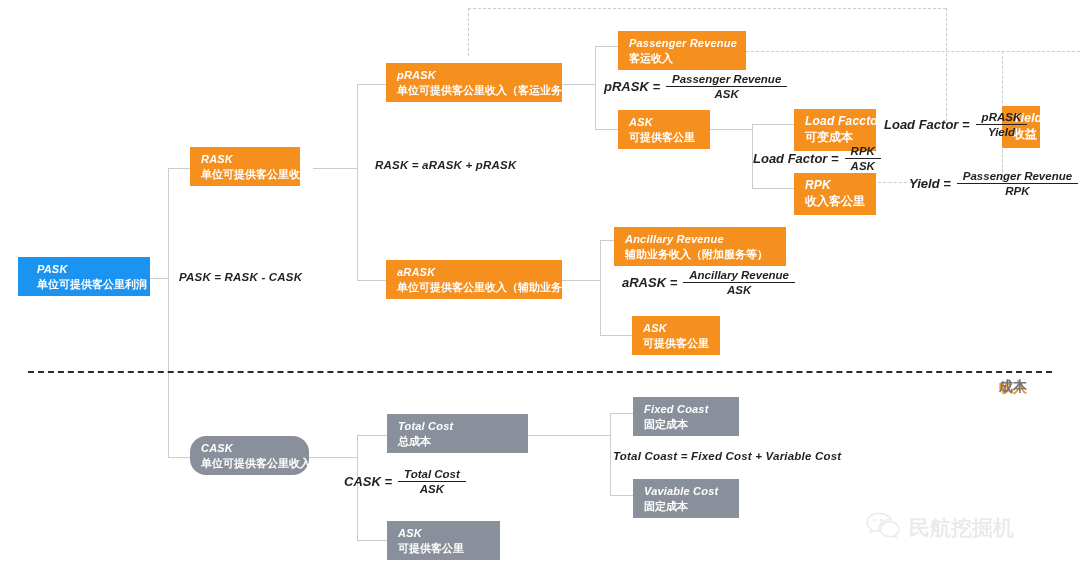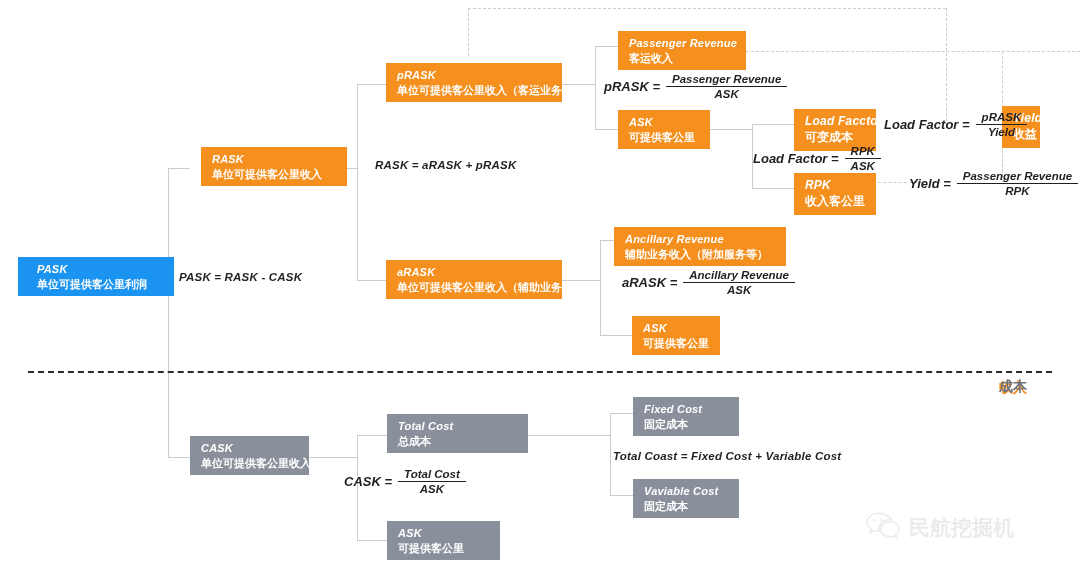--- a/index.html
+++ b/index.html
@@ -85,26 +85,26 @@
   <div class="line hline" style="left:357px;top:435px;width:30px;"></div>
   <div class="line hline" style="left:357px;top:540px;width:30px;"></div>
 
   <div class="line hline" style="left:528px;top:435px;width:82px;"></div>
   <div class="line vline" style="left:610px;top:413px;height:82px;"></div>
   <div class="line hline" style="left:610px;top:413px;width:23px;"></div>
   <div class="line hline" style="left:610px;top:495px;width:23px;"></div>
 
   <div class="divider" style="left:28px;top:371px;width:1024px;"></div>
 
-  <div class="box blue" style="left:18px;top:257px;width:156px;padding-left:19px;">
+  <div class="box blue" style="left:18px;top:257px;width:132px;padding-left:19px;">
     <span class="en">PASK</span>
     <span class="cn">单位可提供客公里利润</span>
   </div>
 
-  <div class="box orange" style="left:190px;top:147px;width:146px;margin-left:11px;">
+  <div class="box orange" style="left:190px;top:147px;width:110px;">
     <span class="en">RASK</span>
     <span class="cn">单位可提供客公里收入</span>
   </div>
 
   <div class="box orange" style="left:386px;top:63px;width:176px;">
     <span class="en">pRASK</span>
     <span class="cn">单位可提供客公里收入（客运业务）</span>
   </div>
 
   <div class="box orange" style="left:386px;top:260px;width:176px;">
@@ -140,37 +140,37 @@
   <div class="box orange small" style="left:794px;top:173px;width:82px;">
     <span class="en">RPK</span>
     <span class="cn">收入客公里</span>
   </div>
 
   <div class="box orange small" style="left:1002px;top:106px;width:38px;">
     <span class="en">Yield</span>
     <span class="cn">收益</span>
   </div>
 
-  <div class="box gray" style="left:190px;top:436px;width:119px;">
+  <div class="box gray" style="left:190px;top:436px;width:119px;border-radius:16px;">
     <span class="en">CASK</span>
     <span class="cn">单位可提供客公里收入</span>
   </div>
 
   <div class="box gray" style="left:387px;top:414px;width:141px;">
     <span class="en">Total Cost</span>
     <span class="cn">总成本</span>
   </div>
 
   <div class="box gray" style="left:387px;top:521px;width:113px;">
     <span class="en">ASK</span>
     <span class="cn">可提供客公里</span>
   </div>
 
   <div class="box gray" style="left:633px;top:397px;width:106px;">
-    <span class="en">Fixed Cost</span>
+    <span class="en">Fixed Coast</span>
     <span class="cn">固定成本</span>
   </div>
 
   <div class="box gray" style="left:633px;top:479px;width:106px;">
     <span class="en">Vaviable Cost</span>
     <span class="cn">固定成本</span>
   </div>
 
   <div class="eq plain" style="left:179px;top:271px;">PASK = RASK - CASK</div>
   <div class="eq plain" style="left:365px;top:159px;margin-left:10px;">RASK = aRASK + pRASK</div>

